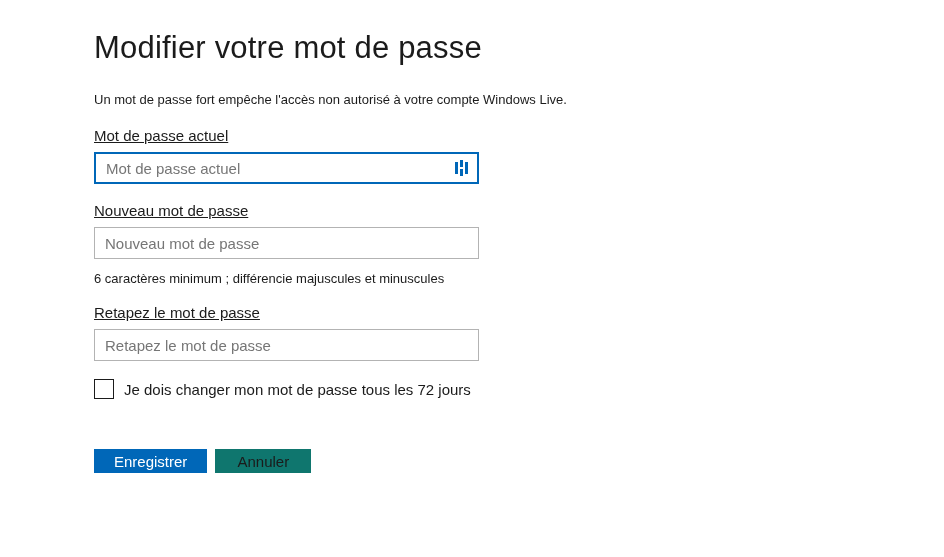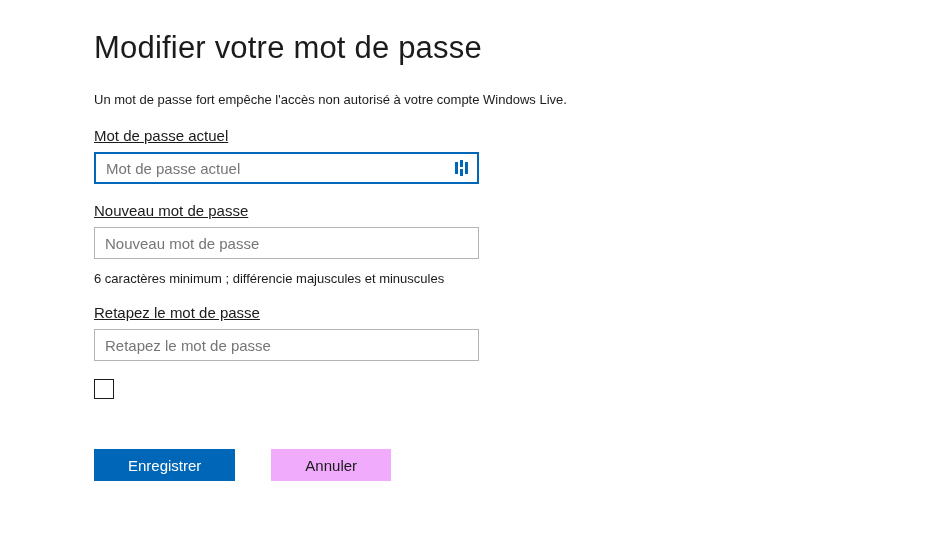--- a/index.html
+++ b/index.html
@@ -106,35 +106,34 @@
       font-size: 15px;
       color: #1b1b1b;
       cursor: pointer;
     }
     .button-row {
       display: flex;
       gap: 8px;
     }
     .btn {
       border: none;
-      height: 32px;
-      padding: 0 34px;
+      height: 24px;
+      padding: 0 20px;
       font-size: 15px;
       font-family: inherit;
       cursor: pointer;
       min-width: 96px;
     }
     .btn-primary {
       background: #0067b8;
       color: #ffffff;
     }
     .btn-secondary {
-      background: #f0abfc;
+      background: #0f766e;
       color: #1b1b1b;
-      margin-left: 28px;
     }
   </style>
 </head>
 <body>
 
 <h1>Modifier votre mot de passe</h1>
 
 <p class="description">Un mot de passe fort empêche l'accès non autorisé à votre compte Windows Live.</p>
 
 <div class="field-group">
@@ -163,18 +162,19 @@
 
 <div class="field-group">
   <label class="field-label">Retapez le mot de passe</label>
   <div class="input-wrapper">
     <input type="password" placeholder="Retapez le mot de passe" style="">
   </div>
 </div>
 
 <div class="checkbox-row">
   <div class="checkbox-box"></div>
+  <span class="checkbox-label">Je dois changer mon mot de passe tous les 72 jours</span>
 </div>
 
 <div class="button-row">
   <button class="btn btn-primary">Enregistrer</button>
   <button class="btn btn-secondary">Annuler</button>
 </div>
 
 </body></html>

